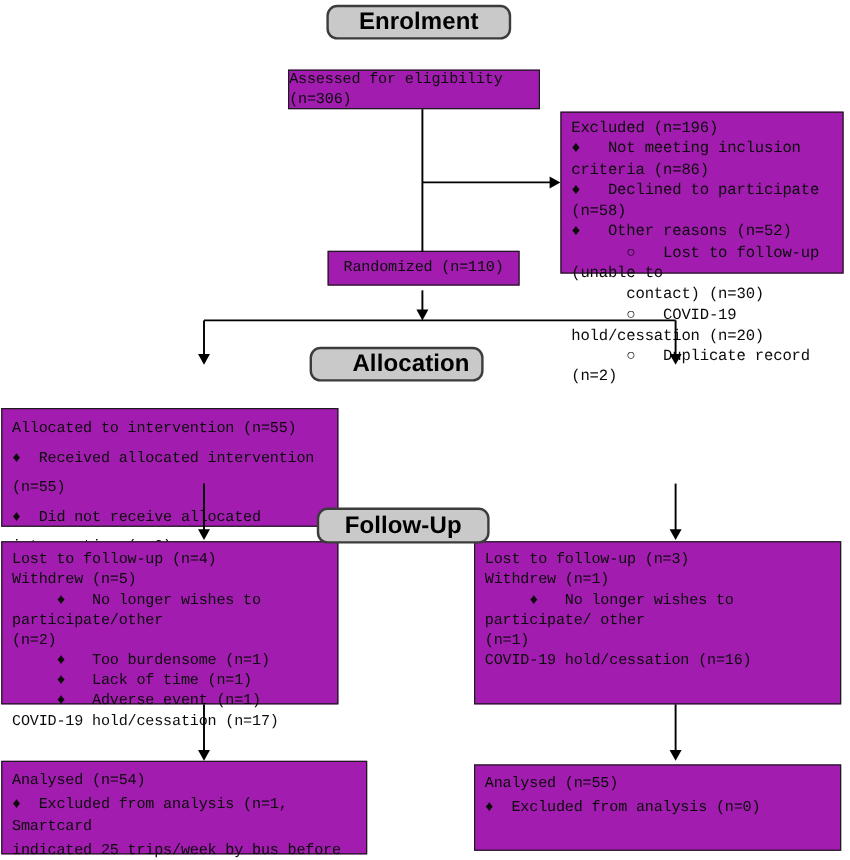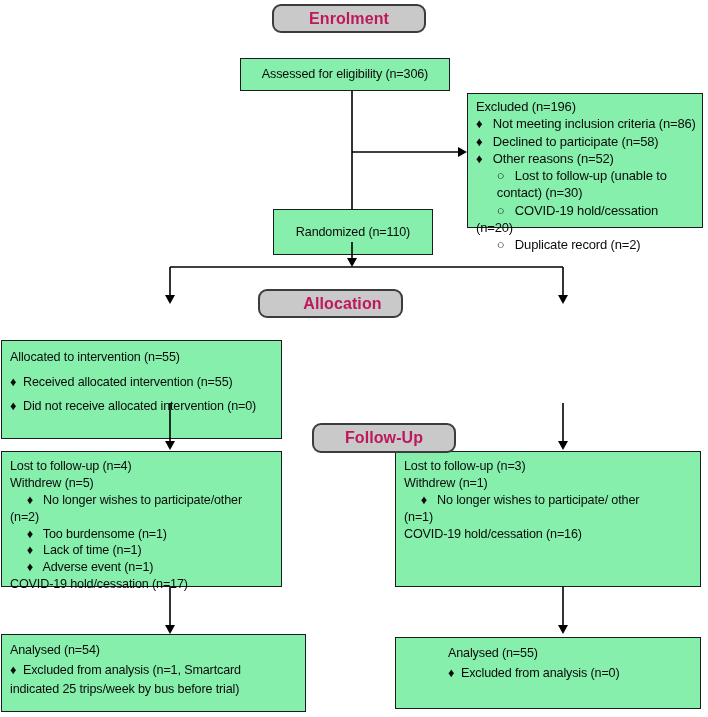--- a/index.html
+++ b/index.html
@@ -2,55 +2,55 @@
 <html><head>
 <meta charset="utf-8">
 <style>
   html,body{margin:0;padding:0;background:#ffffff;}
   #canvas{
     position:relative;width:708px;height:717px;background:#ffffff;overflow:hidden;
     font-family:"Liberation Sans",sans-serif;color:#0b0b0b;
   }
   
   .fbox{
-    position:absolute;background:#86efac;border:1.6px solid #1c1c1c;box-sizing:border-box;
+    position:absolute;background:#a21caf;border:1.6px solid #1c1c1c;box-sizing:border-box;font-family:Liberation Mono, monospace;
   }
   .fbox .txt{
     white-space:pre-wrap;font-size:12.6px;letter-spacing:-0.15px;line-height:1.32;
     padding:4px 6px 0 8px;
   }
   .center-txt{
     display:flex;align-items:center;justify-content:center;
     font-size:13px;letter-spacing:-0.1px;padding:0 !important;height:100%;
   }
   
   .stage{
     position:absolute;background:#c9c9c9;border:2px solid #3c3c3c;border-radius:9px;
     box-sizing:border-box;display:flex;align-items:center;justify-content:center;
-    font-size:16px;font-weight:600;color:#be185d;letter-spacing:0.1px;
+    font-size:20px;font-weight:600;color:#000000;letter-spacing:0.1px;
   }
   
   #box-assessed   {left:240px;top:58px; width:210px;height:33px;}
   #box-excluded   {left:467px;top:93px; width:236px;height:135px;}
-  #box-randomized {left:273px;top:209px;width:160px;height:46px;}
+  #box-randomized {left:273px;top:209px;width:160px;height:29px;}
   #box-alloc-left {left:1px;  top:304px;width:281px;height:99px;margin-top:36px;}
   #box-alloc-right{left:395px;top:304px;width:306px;height:99px;}
   #box-fu-left    {left:1px;  top:451px;width:281px;height:136px;}
   #box-fu-right   {left:395px;top:451px;width:306px;height:136px;}
   #box-an-left    {left:1px;  top:634px;width:305px;height:78px;}
-  #box-an-right   {left:395px;top:637px;width:306px;height:72px;padding-left:44px;}
+  #box-an-right   {left:395px;top:637px;width:306px;height:72px;}
   
   #box-excluded .txt {font-size:13px;line-height:1.33;padding-top:4px;}
   #box-alloc-left .txt,#box-alloc-right .txt {line-height:1.95;padding-top:4px;}
   #box-fu-left .txt,#box-fu-right .txt {line-height:1.34;padding-top:6px;}
   #box-an-left .txt,#box-an-right .txt {line-height:1.55;padding-top:6px;}
   
   #stage-enrolment {left:272px;top:4px;  width:154px;height:29px;}
   #stage-allocation{left:258px;top:289px;width:145px;height:29px;padding-left:24px;}
-  #stage-followup  {left:264px;top:423px;width:144px;height:30px;margin-left:48px;}
+  #stage-followup  {left:264px;top:423px;width:144px;height:30px;}
   #stage-analysis  {left:263px;top:611px;width:142px;height:31px;}
   #connectors{position:absolute;left:0;top:0;pointer-events:none;}
 </style>
 </head>
 <body>
 
 <div id="canvas">
 
   <div class="fbox" id="box-assessed">
     <div class="txt center-txt">Assessed for eligibility (n=306)</div>

